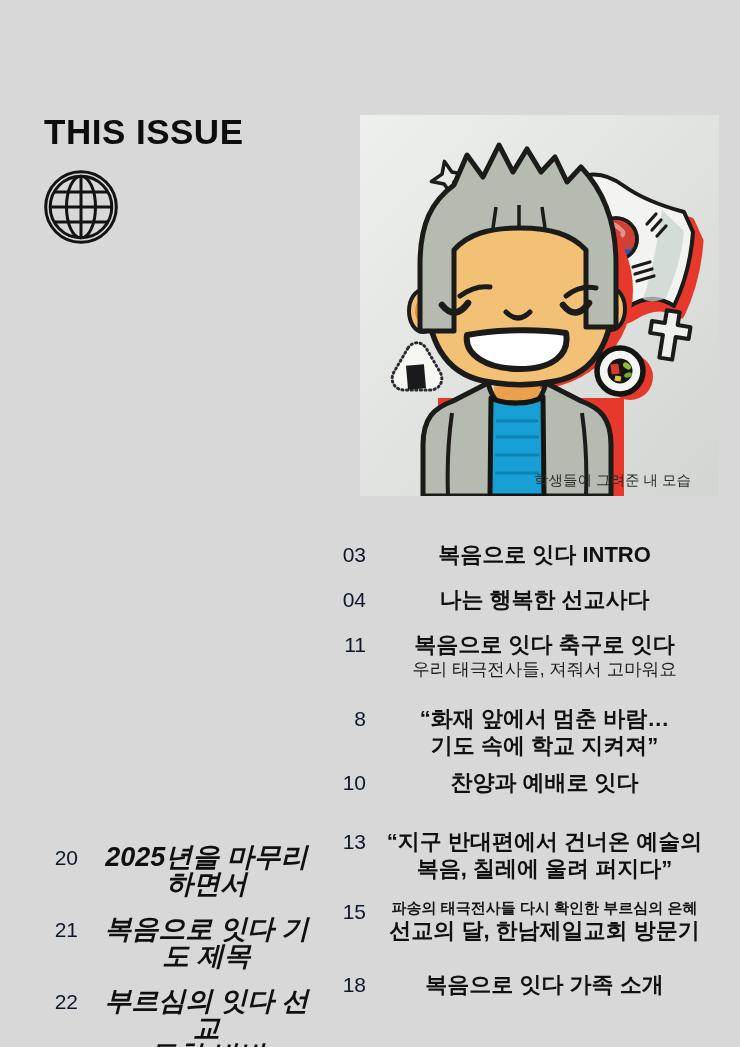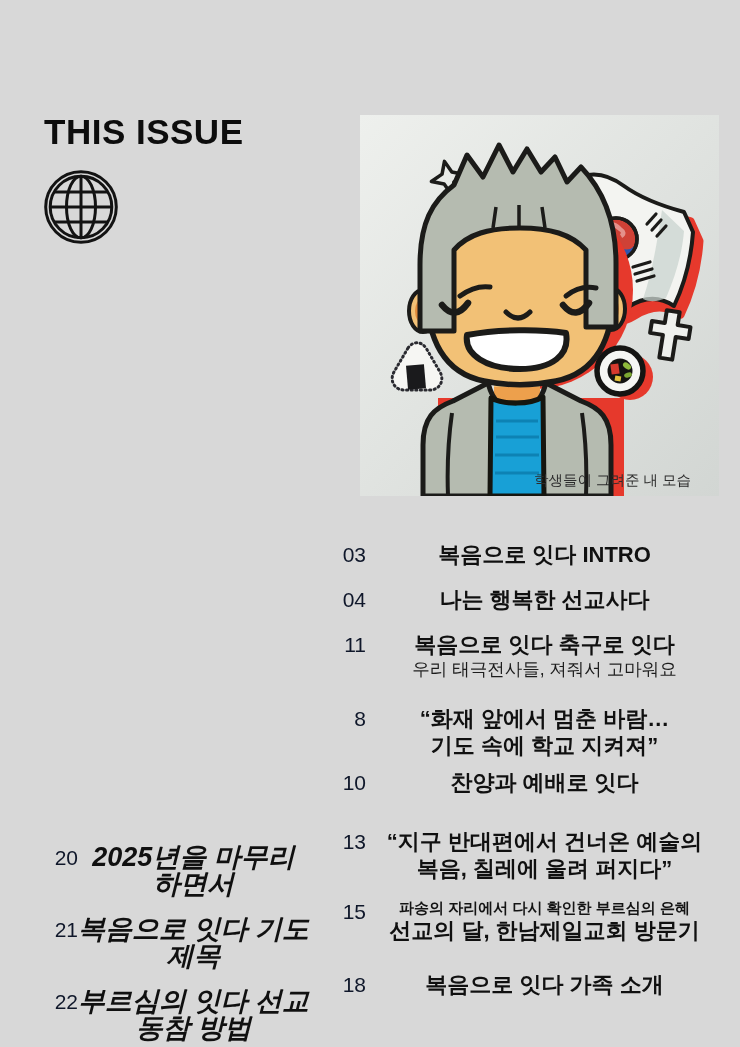--- a/index.html
+++ b/index.html
@@ -21,21 +21,21 @@
   .row{display:flex;align-items:flex-start;}
   .num{
     flex:none;width:38px;text-align:right;font-size:21px;line-height:27px;
     color:#0f172a;margin-right:12px;
   }
   .titles{flex:1;text-align:center;min-width:0;}
   .t{display:block;font-weight:bold;font-size:22px;line-height:27px;
      color:#101010;white-space:pre-line;}
   .sub{display:block;font-size:17.5px;line-height:22px;color:#1c1c1c;white-space:pre-line;}
   .pre{display:block;font-weight:bold;font-size:15px;line-height:19px;color:#141414;white-space:nowrap;}
-  .toc-left .num{width:32px;margin-right:0;font-size:21px;}
+  .toc-left .num{width:32px;margin-right:26px;font-size:21px;}
   .toc-left .t{font-size:27px;line-height:27px;font-style:italic;}
   .g18{margin-bottom:18px}.g25{margin-bottom:25px}.g10{margin-bottom:10px}
   .g19{margin-bottom:32px}.g16{margin-bottom:16px}.g27{margin-bottom:27px}
 </style>
 </head>
 <body>
 
 <div class="canvas">
 
   <div class="masthead-title">THIS ISSUE</div>
@@ -172,21 +172,21 @@
     <div class="row g16">
       <span class="num">13</span>
       <span class="titles">
           <span class="t">“지구 반대편에서 건너온 예술의
 복음, 칠레에 울려 퍼지다”</span>
         </span>
     </div>
     <div class="row g27">
       <span class="num">15</span>
       <span class="titles">
-        <span class="pre">파송의 자리에서 다시 확인한 부르심의 은혜</span>
+        <span class="pre">파송의 태극전사들 다시 확인한 부르심의 은혜</span>
         <span class="t">선교의 달, 한남제일교회 방문기</span>
       </span>
     </div>
     <div class="row">
       <span class="num">18</span>
       <span class="titles">
           <span class="t">복음으로 잇다 가족 소개</span>
         </span>
     </div>
   </div>

